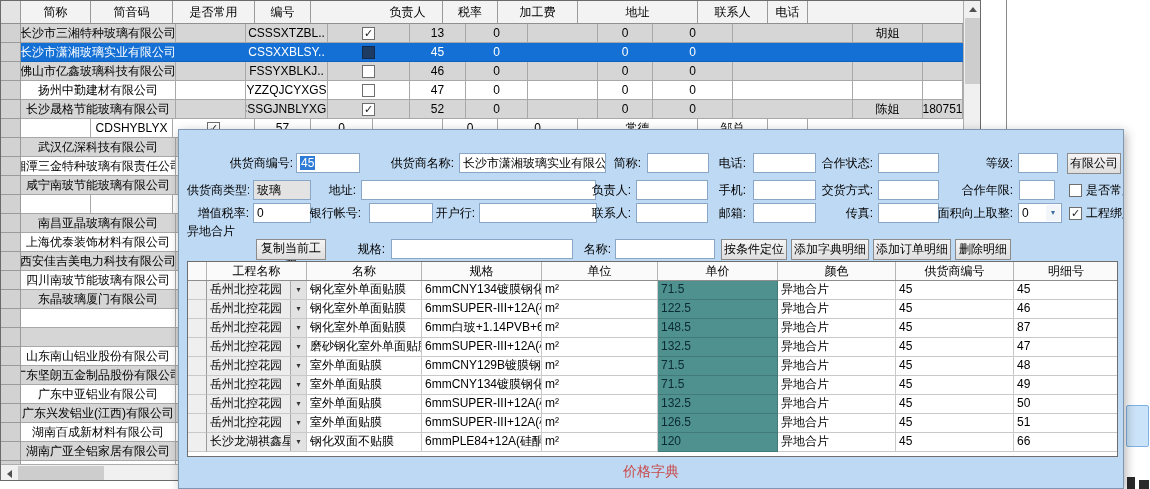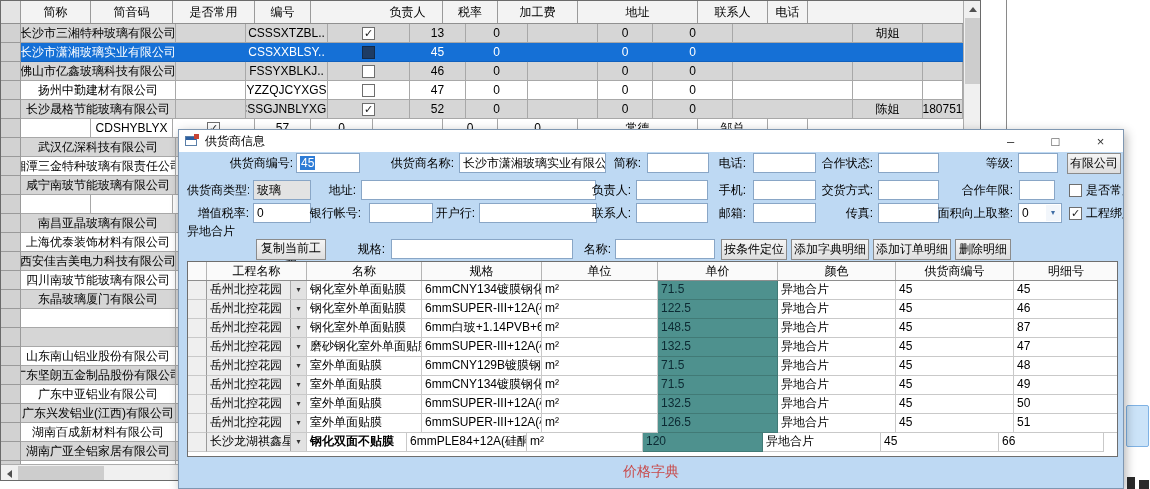--- a/index.html
+++ b/index.html
@@ -496,33 +496,20 @@
       </div>
     <div id="vthumb"></div>
   </div>
 </div>
 <div id="edge-line"></div>
 <div id="frag-blue"></div>
 <div id="frag-dark1"></div>
 <div id="frag-dark2"></div>
 
 <div id="dialog">
-  <div id="titlebar">
-    <span id="form-icon">
-      <svg width="14" height="14" viewBox="0 0 14 14">
-        <rect x="0.5" y="2.5" width="11" height="9" fill="#ffffff" stroke="#5a7fa8"></rect>
-        <rect x="1" y="3" width="10" height="3" fill="#2d5fa0"></rect>
-        <rect x="9" y="0" width="5" height="5" fill="#c84434"></rect>
-      </svg>
-    </span>
-    <span id="title-text">供货商信息</span>
-    <span class="winbtn" id="btn-min">–</span>
-    <span class="winbtn" id="btn-max">□</span>
-    <span class="winbtn" id="btn-close">×</span>
-  </div>
   <div id="dlg-form">
       <div class="fl f-supid-l" style="top: 23px;">供货商编号:</div>
       <div class="fi f-supid" style="top: 23px;"><span class="selhl">45</span></div>
       <div class="fl f-name-l" style="top: 23px;">供货商名称:</div>
       <div class="fi f-name" style="top: 23px;"><span>长沙市潇湘玻璃实业有限公司</span></div>
       <div class="fl f-abbr-l" style="top: 23px;">简称:</div>
       <div class="fi f-abbr" style="top: 23px;"><span></span></div>
       <div class="fl f-phone-l" style="top: 23px;">电话:</div>
       <div class="fi f-phone" style="top: 23px;"><span></span></div>
       <div class="fl f-coop-l" style="top: 23px;">合作状态:</div>
@@ -674,21 +661,21 @@
           <div class="dc" style="width: 120px;">6mmSUPER-III+12A(硅...</div>
           <div class="dc" style="width: 116px;">m²</div>
           <div class="dc price" style="width: 120px;">126.5</div>
           <div class="dc" style="width: 118px;">异地合片</div>
           <div class="dc" style="width: 118px;">45</div>
           <div class="dc" style="width: 105px;">51</div>
         </div>
         <div class="dr">
           <div class="dc rowhdr" style="width: 19px;"></div>
           <div class="dc proj" style="width: 100px;"><span>长沙龙湖祺鑫星座</span><span class="dd">▾</span></div>
-          <div class="dc" style="width: 100px; font-weight: bold;">钢化双面不贴膜</div>
+          <div class="dc" style="width: 115px;">钢化双面不贴膜</div>
           <div class="dc" style="width: 120px;">6mmPLE84+12A(硅酮胶...</div>
           <div class="dc" style="width: 116px;">m²</div>
           <div class="dc price" style="width: 120px;">120</div>
           <div class="dc" style="width: 118px;">异地合片</div>
           <div class="dc" style="width: 118px;">45</div>
           <div class="dc" style="width: 105px;">66</div>
         </div>
       </div>
   </div>
   <div id="dfooter">价格字典</div>

